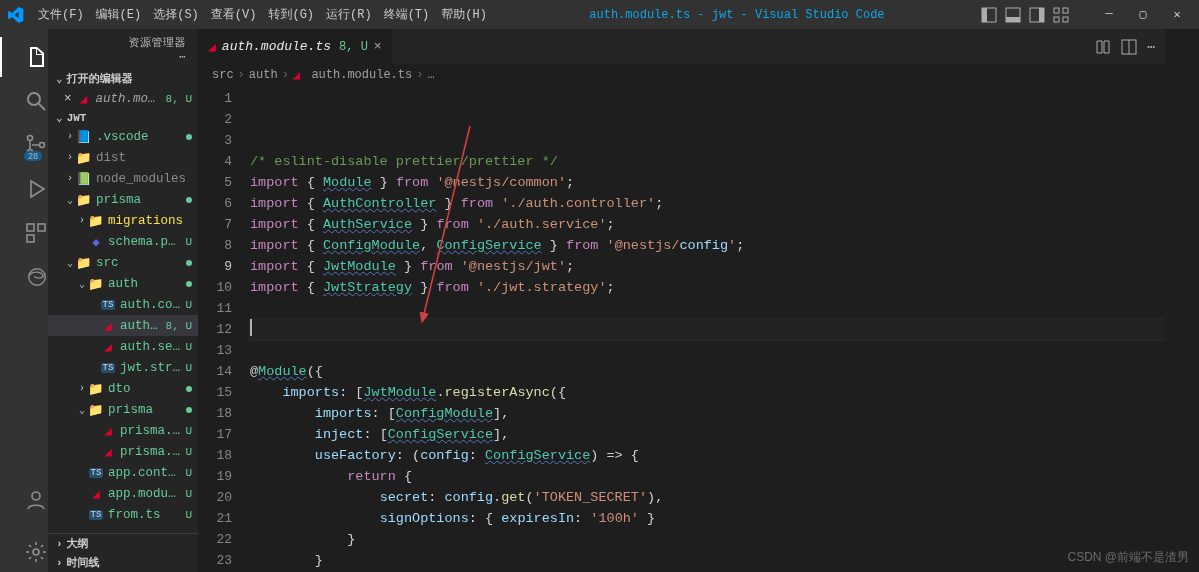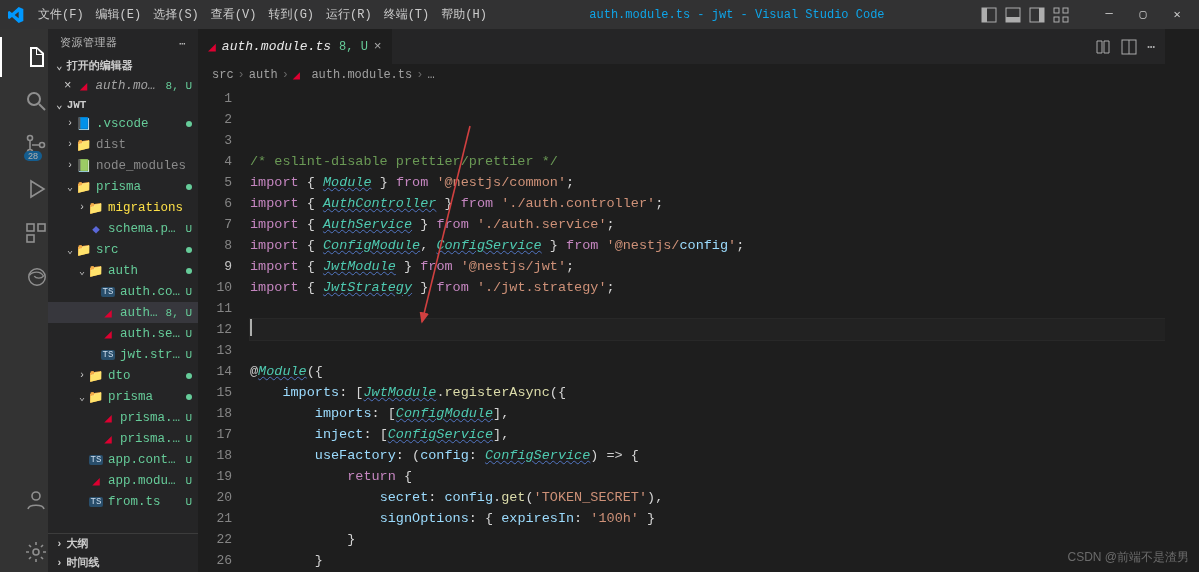--- a/index.html
+++ b/index.html
@@ -14,21 +14,21 @@
 .win-controls span { width:28px; text-align:center; }
 
 .body-row { display:flex; height:calc(572px - 29px); }
 .activitybar { width:48px; background:#333333; display:flex; flex-direction:column; align-items:center; padding-top:8px; gap:4px; }
 .activitybar .ab-item { width:48px; height:40px; display:flex; align-items:center; justify-content:flex-end; position:relative; opacity:.6; cursor:pointer; }
 .activitybar .ab-item.active { opacity:1; border-left:2px solid #fff; }
 .activitybar .badge { position:absolute; bottom:4px; right:6px; background:#007acc; color:#fff; border-radius:8px; font-size:9px; padding:0 4px; font-family:sans-serif; }
 .activitybar .bottom { margin-top:auto; margin-bottom:8px; }
 
 .sidebar { width:150px; background:#252526; display:flex; flex-direction:column; font-family:"Segoe UI",sans-serif; font-size:12.5px; }
-.sidebar-header { padding:6px 12px; font-size:11px; color:#bbb; letter-spacing:.5px; display:flex; align-items:flex-end; justify-content:space-between; }
+.sidebar-header { padding:6px 12px; font-size:11px; color:#bbb; letter-spacing:.5px; display:flex; align-items:flex-end; justify-content:space-between;flex-direction:column; }
 .sidebar-section { padding:2px 4px 2px 8px; cursor:pointer; display:flex; align-items:center; gap:4px; font-weight:bold; color:#ccc; font-size:11px; }
 .tree { flex:1; overflow:hidden; }
 .tree-row { display:flex; align-items:center; height:21px; padding-right:6px; cursor:pointer; white-space:nowrap; overflow:hidden; }
 .tree-row.active { background:#37373d; }
 .tree-row .chev { width:12px; text-align:center; color:#ccc; font-size:10px; }
 .tree-row .icon { width:16px; margin-right:4px; display:inline-flex; justify-content:center; }
 .tree-row .label { flex:1; overflow:hidden; text-overflow:ellipsis; }
 .tree-row .status { color:#6c9; font-size:11px; margin-left:4px; }
 .tree-row .dot { width:6px; height:6px; border-radius:50%; background:#6c9; margin-left:4px; }
 
@@ -43,21 +43,21 @@
 
 .code-scroll { flex:1; display:flex; overflow:hidden; }
 .gutter { width:52px; text-align:right; padding-right:18px; color:#858585; font-size:13px; line-height:21px; padding-top:2px; user-select:none; }
 .gutter .ln { height:21px; }
 .gutter .ln.cur { color:#c6c6c6; }
 .code { flex:1; font-size:13.5px; line-height:21px; padding-top:2px; white-space:pre; position:relative; }
 .code .line { height:21px; }
 .code .line.cur { background:rgba(255,255,255,0.02); outline:1px solid #282828; }
 .cursor-caret { display:inline-block; width:2px; height:17px; background:#aeafad; vertical-align:middle; margin-top:-3px; }
 .tok-comment{color:#6A9955;} .tok-key{color:#c586c0;} .tok-punc{color:#d4d4d4;} .tok-type{color:#4ec9b0;} .tok-str{color:#ce9178;} .tok-func{color:#dcdcaa;} .tok-var{color:#9cdcfe;} .tok-prop{color:#9cdcfe;}
-.wavy { text-decoration: underline wavy rgba(100,150,255,.7); text-decoration-thickness:1px;font-style:italic; }
+.wavy { text-decoration: underline wavy rgba(100,150,255,.7); text-decoration-thickness:1px; }
 
 .right-rail { width:34px; background:#1e1e1e; }
 
 .watermark { position:absolute; right:10px; bottom:6px; font-size:12px; color:#6b6b6b; font-family:"Segoe UI",sans-serif; }
 
 
 .arrow-svg { position:absolute; pointer-events:none; }
 
 
 .ic-folder{color:#dcb67a;} .ic-angular{color:#dd0031;} .ic-ts{color:#519aba;} .ic-prisma{color:#5a67d8;}
@@ -353,21 +353,21 @@
           <div class="ln">13</div>
           <div class="ln">14</div>
           <div class="ln">15</div>
           <div class="ln">18</div>
           <div class="ln">17</div>
           <div class="ln">18</div>
           <div class="ln">19</div>
           <div class="ln">20</div>
           <div class="ln">21</div>
           <div class="ln">22</div>
-          <div class="ln">26</div>
+          <div class="ln">23</div>
         </div>
       <div class="code" id="code">
         <svg class="arrow-svg" style="left:0;top:0" width="400" height="260">
           <defs>
               <marker id="ah" markerWidth="8" markerHeight="8" refX="6" refY="3" orient="auto">
                 <path d="M0,0 L7,3 L0,6 z" fill="#d04040"></path>
               </marker>
             </defs>
           <line x1="220" y1="40" x2="172" y2="236" stroke="#d04040" stroke-width="1.6" marker-end="url(#ah)"></line>
         </svg>

